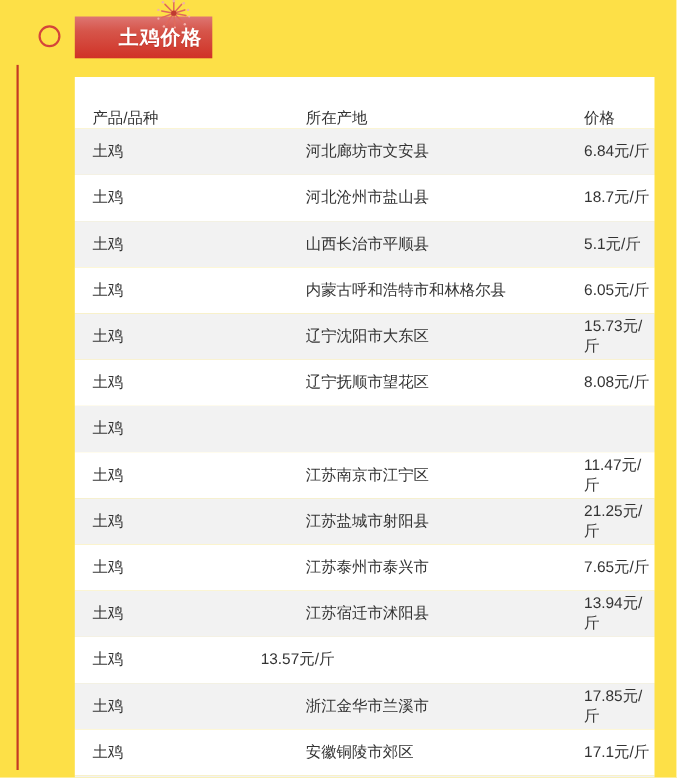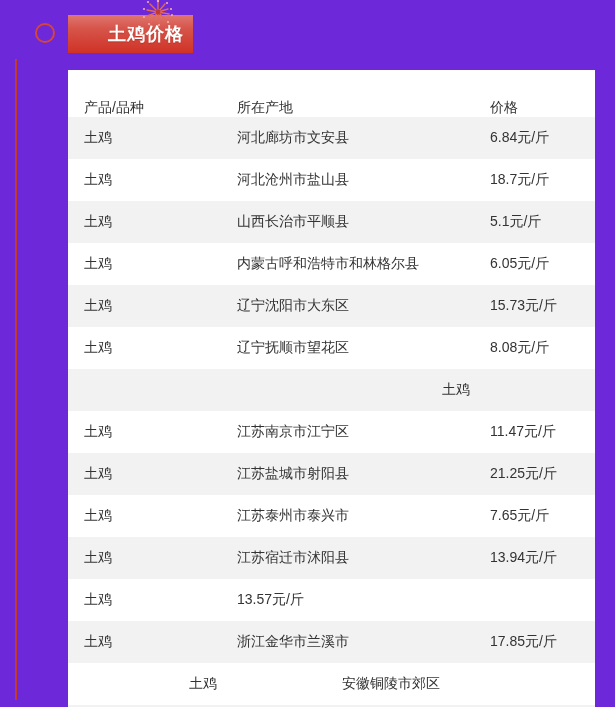--- a/index.html
+++ b/index.html
@@ -1,20 +1,20 @@
 <!DOCTYPE html>
 <html><head>
 <meta charset="utf-8">
 <style>
   html, body { margin: 0; padding: 0; background: #ffffff; }
   .page {
     position: relative;
     width: 615px;
     height: 707px;
-    background: #6d28d9;
+    background: #fde047;
     overflow: hidden;
     font-family: "Liberation Sans", "DejaVu Sans", sans-serif;
     color: #333333;
   }
   
   .vline {
     position: absolute;
     left: 15px;
     top: 59px;
     width: 2px;
@@ -78,25 +78,24 @@
     font-size: 14px;
     color: #333333;
   }
   .trow {
     display: flex;
     align-items: center;
     height: 42px;
     font-size: 14px;
     color: #333333;
     background: #ffffff;
-    justify-content: flex-end;
   }
   .trow.alt { background: #f2f2f2; }
   .c1 { box-sizing: border-box; padding-left: 16px; width: 169px; flex: 0 0 169px; }
-  .c2 { width: 253px; flex: 0 0 253px; }
+  .c2 { width: 253px; flex: 0 0 253px; margin-left: 41px; }
   .c3 { flex: 1; }
   .partial-row {
     height: 2px;
     background: #f2f2f2;
   }
 </style>
 </head>
 <body>
 
 <div class="page">
@@ -202,18 +201,19 @@
       <div class="c3">13.57元/斤</div>
     </div>
     <div class="trow alt">
       <div class="c1">土鸡</div>
       <div class="c2">浙江金华市兰溪市</div>
       <div class="c3">17.85元/斤</div>
     </div>
     <div class="trow">
       <div class="c1">土鸡</div>
       <div class="c2">安徽铜陵市郊区</div>
+      <div class="c3">17.1元/斤</div>
     </div>
 
     <div class="partial-row"></div>
   </div>
 
 </div>
 
 </body></html>

